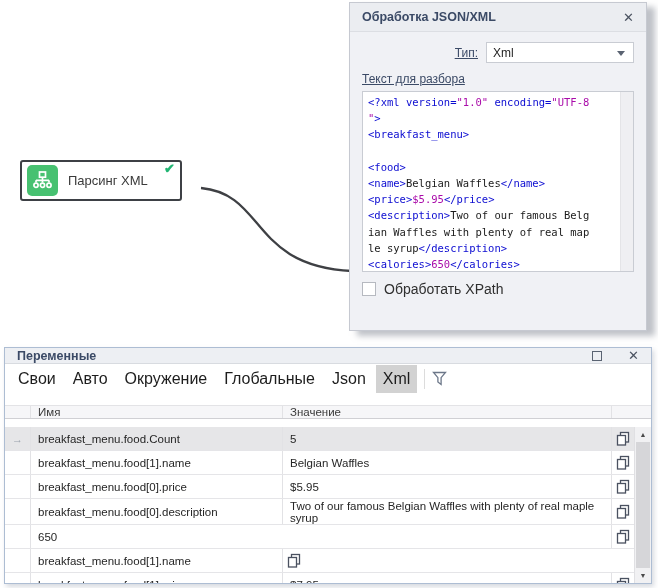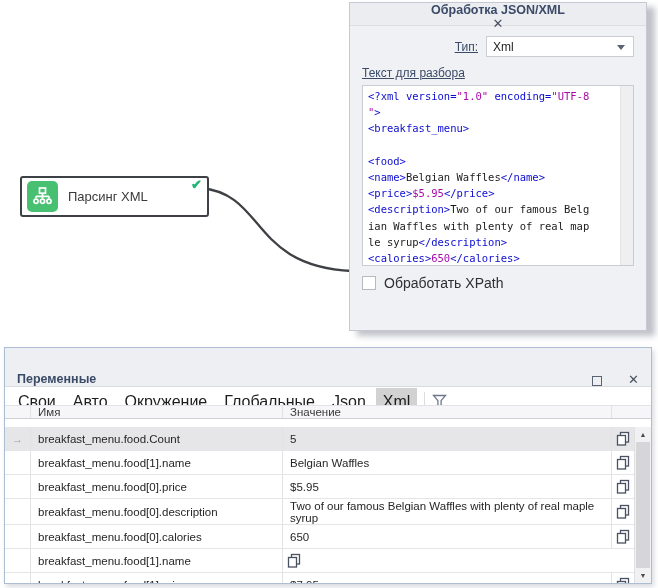--- a/index.html
+++ b/index.html
@@ -7,21 +7,21 @@
   body {
     position: relative; overflow: hidden; background:#fff;
     font-family:"Liberation Sans", sans-serif;
   }
 
   
   .connector-svg { position:absolute; left:0; top:0; z-index:1; }
 
   
   .node {
-    position:absolute; left:20px; top:176px; width:189px; height:41px;
+    position:absolute; left:20px; top:160px; width:162px; height:41px;
     background:#fff; border:2px solid #3d4045; border-radius:3px;
     display:flex; align-items:center; z-index:2;
   }
   .node-icon {
     width:31px; height:31px; background:#47c171; border-radius:5px;
     margin-left:5px; display:flex; align-items:center; justify-content:center;
     flex:none;
   }
   .node-label { margin-left:10px; font-size:13px; color:#3a3a3a; }
   .node-check {
@@ -29,22 +29,22 @@
     font-weight:bold; font-size:13px; line-height:16px;
   }
 
   
   .panel1 {
     position:absolute; left:349px; top:2px; width:298px; height:329px;
     background:#f0f1f5; border:1px solid #c6c9d1;
     box-shadow:8px 5px 6px rgba(128,134,146,.5); z-index:2;
   }
   .p1-header {
-    height:23px; background:#ebedf1; border-bottom:1px solid #dcdee3;
-    display:flex; align-items:center; padding:0 12px;flex-direction:column;
+    height:29px; background:#ebedf1; border-bottom:1px solid #dcdee3;
+    display:flex; align-items:center; padding:0 12px;
   }
   .p1-title { font-weight:bold; font-size:12.5px; color:#3b4a66; flex:1; }
   .p1-close { color:#4a5260; font-size:13px; line-height:13px; cursor:default; }
 
   .combo-main {
     margin:13px 12px 0; height:23px; background:#f5f6f9;
     border:1px solid #d2d5dc; position:relative;
     display:flex; align-items:center; justify-content:center;
     font-size:12px; color:#2e2e2e;
   }
@@ -83,22 +83,22 @@
   .checkbox { width:14px; height:14px; background:#fff; border:1px solid #b6b9c0; flex:none; }
   .xpath-lbl { margin-left:8px; font-size:14px; color:#2f2f2f; }
 
   
   .panel2 {
     position:absolute; left:4px; top:347px; width:648px; height:237px;
     background:#fff; border:1px solid #adbdd3;
     box-shadow:2px 3px 5px rgba(140,150,165,.35); z-index:2; overflow:hidden;
   }
   .p2-titlebar {
-    height:39px; background:#edeff3; border-bottom:1px solid #d8dbe0;
-    display:flex; align-items:flex-end; padding:0 12px;
+    height:16px; background:#edeff3; border-bottom:1px solid #d8dbe0;
+    display:flex; align-items:center; padding:0 12px;
   }
   .p2-title { font-weight:bold; font-size:12.5px; color:#3b4a66; flex:1; }
   .btn-max { width:10px; height:10px; border:1.5px solid #5a6372; margin-right:26px; }
   .btn-close { color:#4a5260; font-size:13px; line-height:13px; }
 
   .tabsrow { height:29px; display:flex; align-items:center; padding-left:6px; background:#fff; }
   .tab { padding:5px 7px; font-size:16px; color:#1d1d1d; margin-right:3px; }
   .tab.active { background:#d2d2d2; }
   .tabs-sep { width:1px; height:20px; background:#dcdcdc; margin:0 7px 0 4px; }
 
@@ -263,21 +263,20 @@
           <div class="c-val">Two of our famous Belgian Waffles with plenty of real maple syrup</div>
           <div class="c-copy">
             <svg class="copy-svg" width="14" height="15" viewBox="0 0 14 15">
               <rect x="4.5" y="1.5" width="8" height="9.5" fill="#fff" stroke="#4a5160" stroke-width="1.3"></rect>
               <rect x="1.5" y="4.5" width="8" height="9.5" fill="#fff" stroke="#4a5160" stroke-width="1.3"></rect>
             </svg>
           </div>
         </div>
         <div class="trow">
           <div class="c-ind"></div>
-          <div class="c-name">breakfast_menu.food[0].calories</div>
           <div class="c-val">650</div>
           <div class="c-copy">
             <svg class="copy-svg" width="14" height="15" viewBox="0 0 14 15">
               <rect x="4.5" y="1.5" width="8" height="9.5" fill="#fff" stroke="#4a5160" stroke-width="1.3"></rect>
               <rect x="1.5" y="4.5" width="8" height="9.5" fill="#fff" stroke="#4a5160" stroke-width="1.3"></rect>
             </svg>
           </div>
         </div>
         <div class="trow">
           <div class="c-ind"></div>

